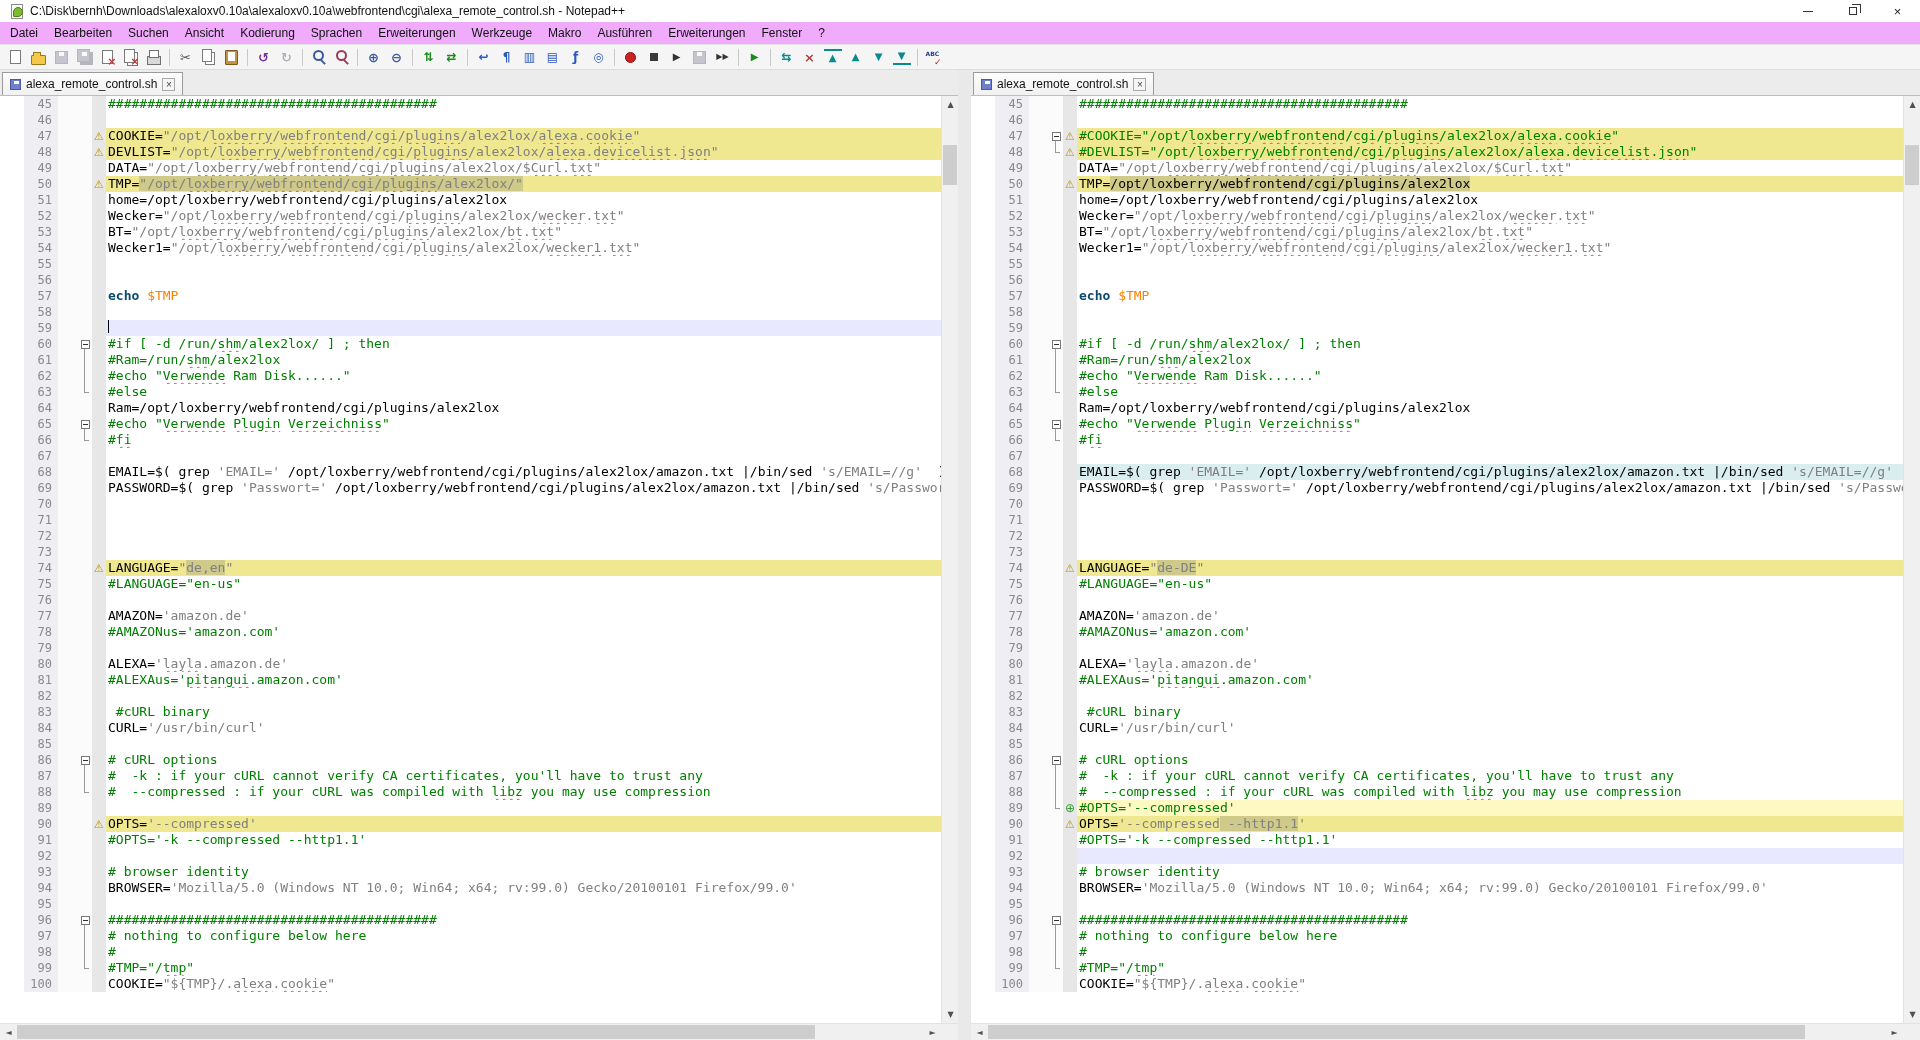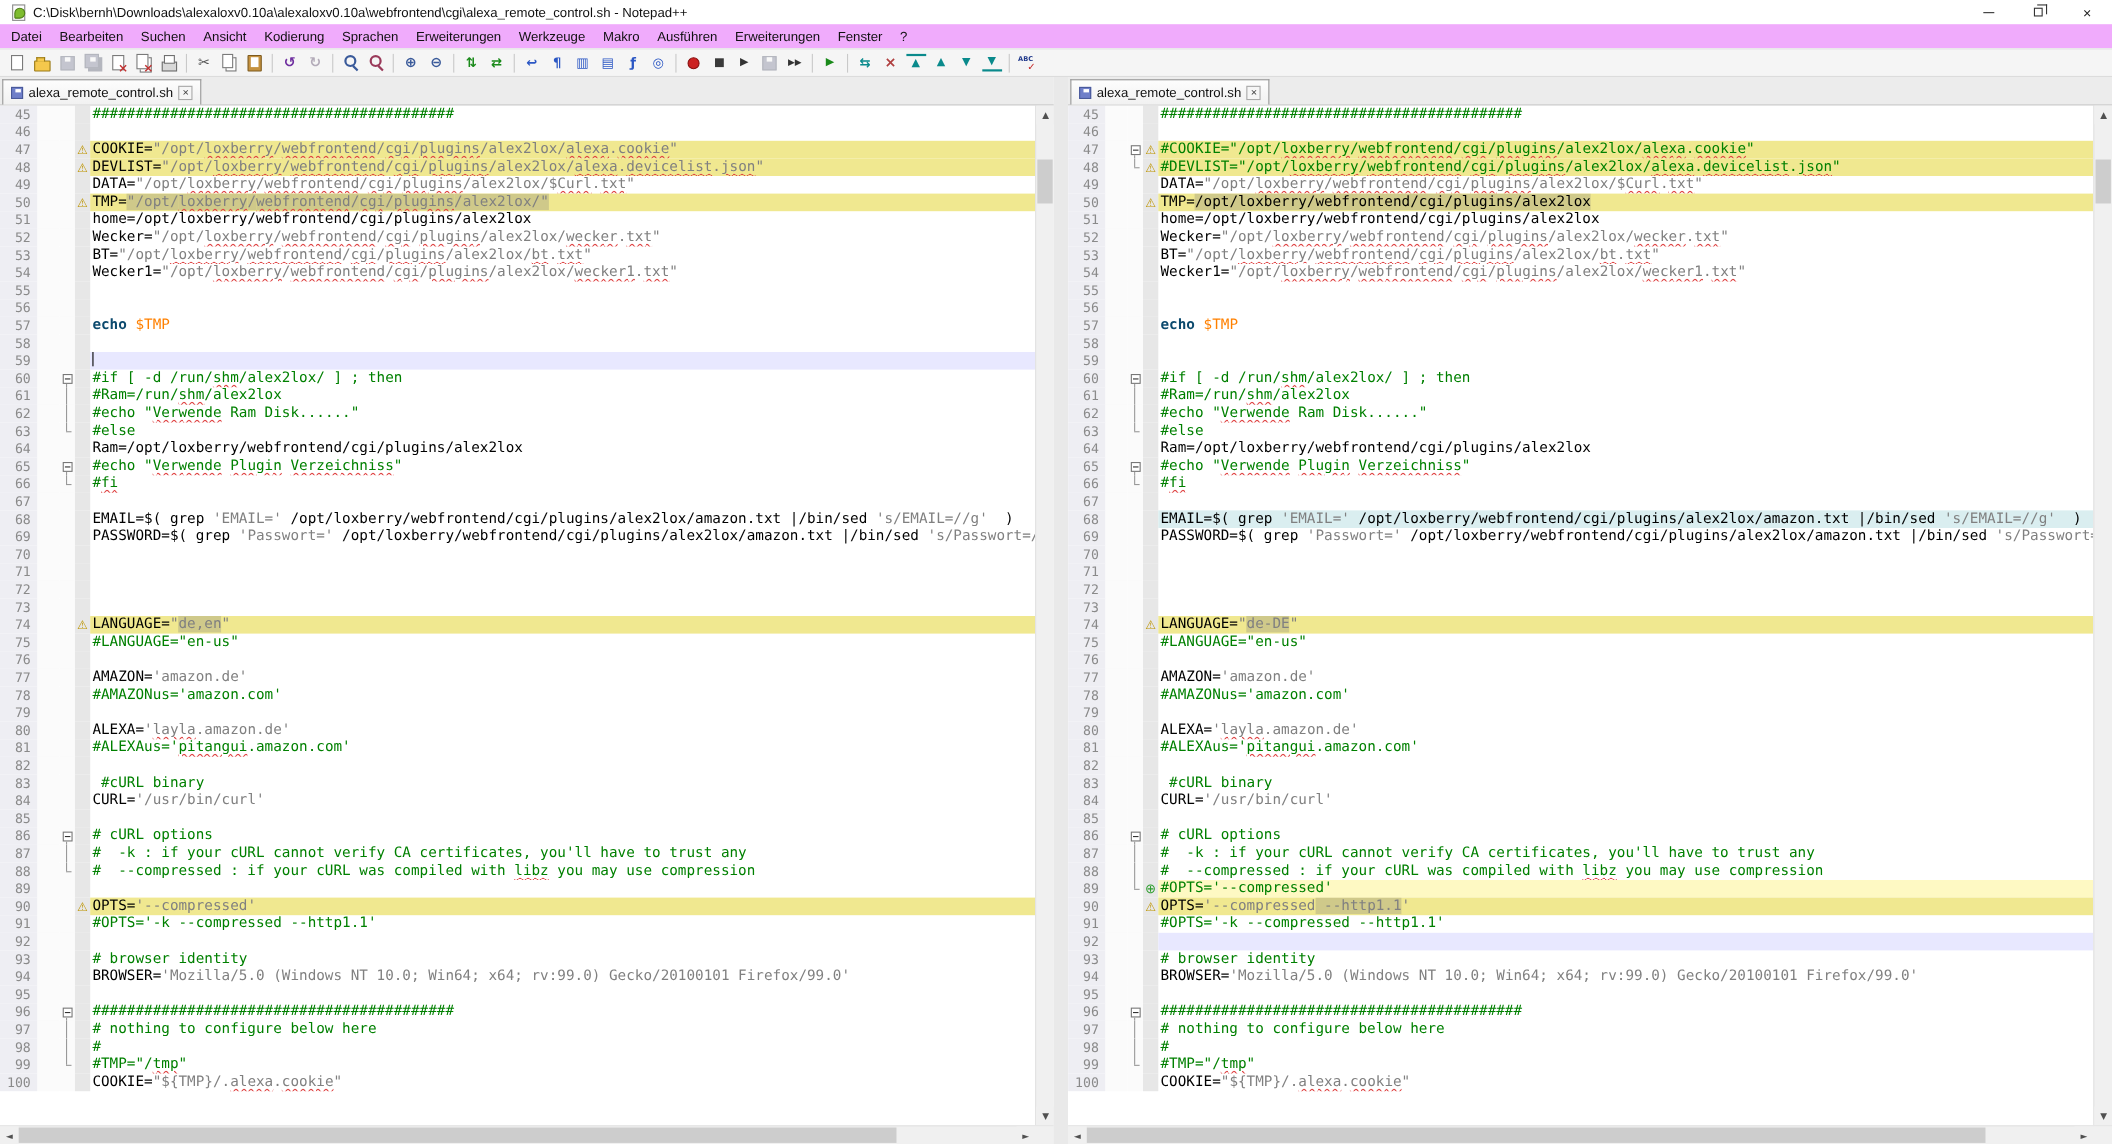--- a/index.html
+++ b/index.html
@@ -61,21 +61,21 @@
   .pane-right { flex:1; }
   .splitter { width:13px; background:#e9e9e9; flex:0 0 auto; }
 
   .tabbar { height:26px; background:#ececec; display:flex; align-items:flex-end; border-bottom:1px solid #bdbdbd; flex:0 0 auto; }
   .tab { height:23px; background:linear-gradient(#fdfdfd,#f1f1f1); border:1px solid #9a9a9a; border-bottom:none; display:flex; align-items:center; gap:5px; padding:0 7px; margin-left:2px; font-size:12px; color:#111; }
   .tabicon { width:11px; height:11px; background:#6f7fc9; border:1px solid #49599a; position:relative; display:inline-block; }
   .tabicon::after { content:""; position:absolute; width:5px; height:3px; background:#fff; top:1px; left:3px; }
   .tabclose { width:13px; height:13px; border:1px solid #a9a9a9; display:flex; align-items:center; justify-content:center; font-size:10px; color:#444; background:#f6f6f6; }
 
   .pane-body { flex:1; min-height:0; display:flex; }
-  .code-area { flex:1; overflow:hidden; background:#fff; font-family:"DejaVu Sans Mono",monospace; font-size:13px; line-height:16px; }
+  .code-area { flex:1; overflow:hidden; background:#fff; font-family:"DejaVu Sans Mono",monospace; font-size:13px; line-height:16px;margin-left:24px; }
 
   .ln { display:flex; height:16px; white-space:pre; }
   .num { width:34px; flex:0 0 auto; text-align:right; padding-right:6px; background:#eeeef3; color:#8a8a8a; font-size:12px; line-height:16px; }
   .bmargin { width:20px; flex:0 0 auto; background:#fbfbfb; }
   .fold { width:14px; flex:0 0 auto; background:#fbfbfb; position:relative; display:flex; align-items:center; justify-content:center; }
   .fb { width:9px; height:9px; border:1px solid #777; background:#fff; position:relative; z-index:1; display:block; }
   .fb::after { content:""; position:absolute; left:1px; right:1px; top:3px; height:1px; background:#333; }
   .ftail::after { content:""; position:absolute; left:6px; top:13px; bottom:0; width:1px; background:#999; }
   .fp::before { content:""; position:absolute; left:6px; top:0; bottom:0; width:1px; background:#999; }
   .fe::before { content:""; position:absolute; left:6px; top:0; height:8px; width:1px; background:#999; }

